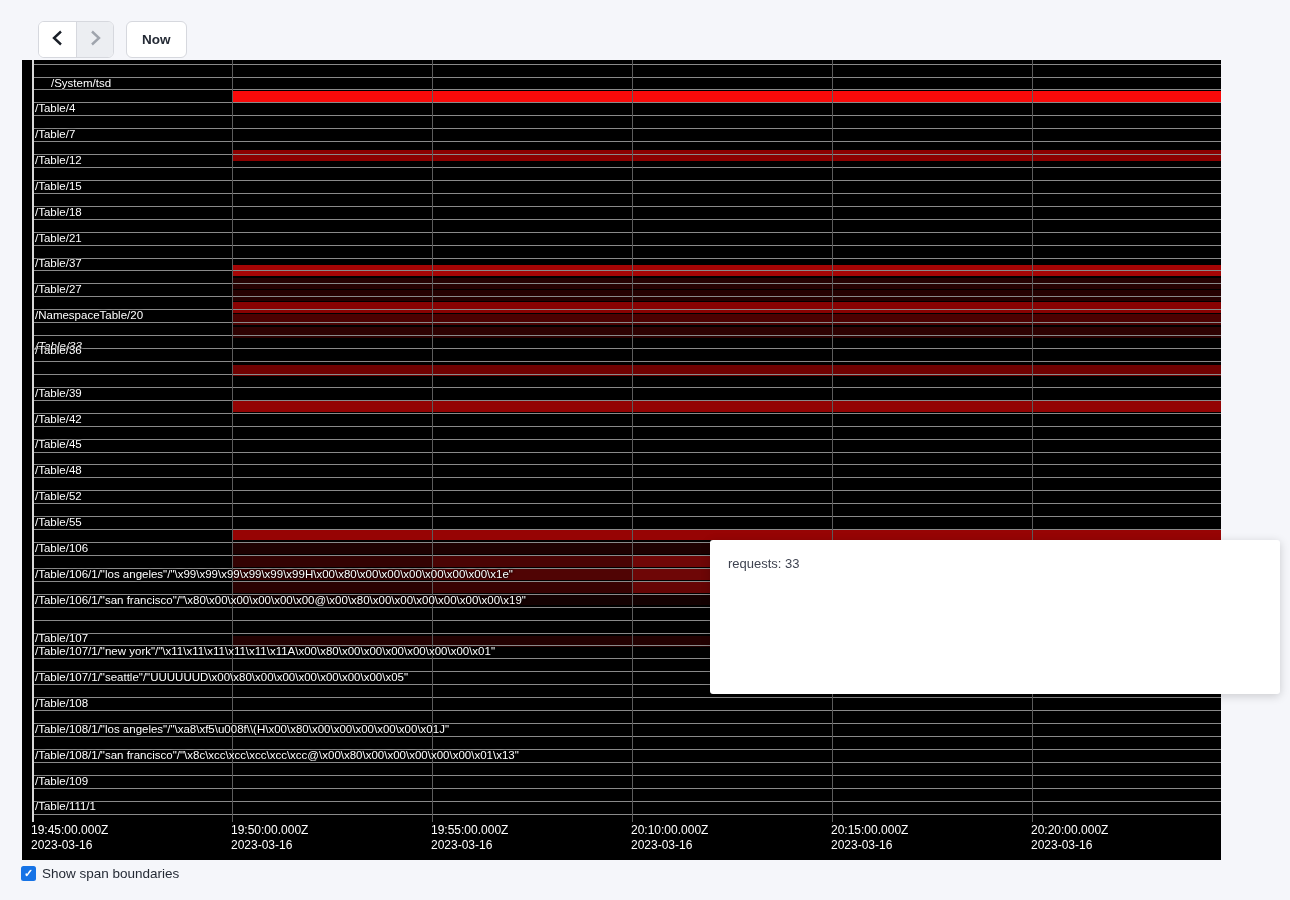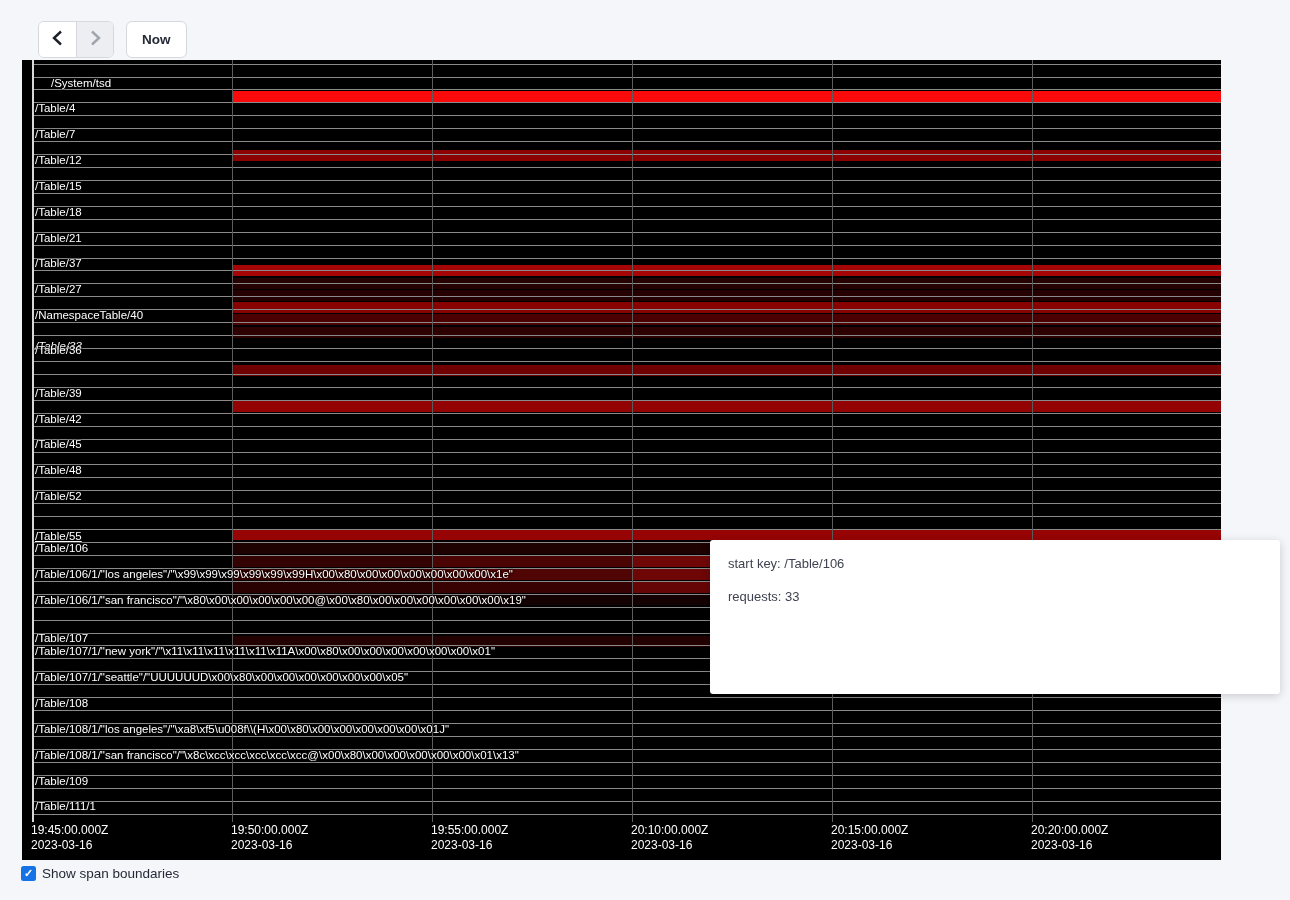--- a/index.html
+++ b/index.html
@@ -206,43 +206,42 @@
     </div>
     <div class="row-label" style="top: 16.5px; margin-left: 16px;">/System/tsd</div>
     <div class="row-label" style="top: 42.357px; text-align: center;">/Table/4</div>
     <div class="row-label" style="top: 68.214px;">/Table/7</div>
     <div class="row-label" style="top: 94.071px;">/Table/12</div>
     <div class="row-label" style="top: 119.928px;">/Table/15</div>
     <div class="row-label" style="top: 145.785px;">/Table/18</div>
     <div class="row-label" style="top: 171.642px;">/Table/21</div>
     <div class="row-label" style="top: 197.499px;">/Table/37</div>
     <div class="row-label" style="top: 223.356px;">/Table/27</div>
-    <div class="row-label" style="top: 249.213px;">/NamespaceTable/40</div>
+    <div class="row-label" style="top: 249.213px;">/NamespaceTable/20</div>
     <div class="row-label" style="top: 280px; font-style: italic;">/Table/33</div>
     <div class="row-label" style="top: 284px;">/Table/36</div>
     <div class="row-label" style="top: 326.784px;">/Table/39</div>
     <div class="row-label" style="top: 352.641px;">/Table/42</div>
     <div class="row-label" style="top: 378.498px;">/Table/45</div>
     <div class="row-label" style="top: 404.355px;">/Table/48</div>
     <div class="row-label" style="top: 430.212px;">/Table/52</div>
-    <div class="row-label" style="top: 470px; text-decoration: underline;">/Table/55</div>
+    <div class="row-label" style="top: 456px;">/Table/55</div>
     <div class="row-label" style="top: 481.926px;">/Table/106</div>
     <div class="row-label" style="top: 507.783px;">/Table/106/1/"los angeles"/"\x99\x99\x99\x99\x99\x99H\x00\x80\x00\x00\x00\x00\x00\x00\x1e"</div>
     <div class="row-label" style="top: 533.64px;">/Table/106/1/"san francisco"/"\x80\x00\x00\x00\x00\x00@\x00\x80\x00\x00\x00\x00\x00\x00\x19"</div>
     <div class="row-label" style="top: 572px;">/Table/107</div>
     <div class="row-label" style="top: 585.354px;">/Table/107/1/"new york"/"\x11\x11\x11\x11\x11\x11A\x00\x80\x00\x00\x00\x00\x00\x00\x01"</div>
     <div class="row-label" style="top: 611.211px;">/Table/107/1/"seattle"/"UUUUUUD\x00\x80\x00\x00\x00\x00\x00\x00\x05"</div>
     <div class="row-label" style="top: 637.068px;">/Table/108</div>
     <div class="row-label" style="top: 662.925px;">/Table/108/1/"los angeles"/"\xa8\xf5\u008f\\(H\x00\x80\x00\x00\x00\x00\x00\x01J"</div>
     <div class="row-label" style="top: 688.782px;">/Table/108/1/"san francisco"/"\x8c\xcc\xcc\xcc\xcc\xcc@\x00\x80\x00\x00\x00\x00\x00\x01\x13"</div>
     <div class="row-label" style="top: 714.639px;">/Table/109</div>
     <div class="row-label" style="top: 740.496px;">/Table/111/1</div>
   </div>
 
 <div class="tooltip">
-  <p>start key: /Table/106</p>
   <p>requests: 33</p>
 </div>
 
 <div class="cb-row">
   <span class="cb-box">✓</span>
   <span class="cb-label">Show span boundaries</span>
 </div>
 
 </body></html>

